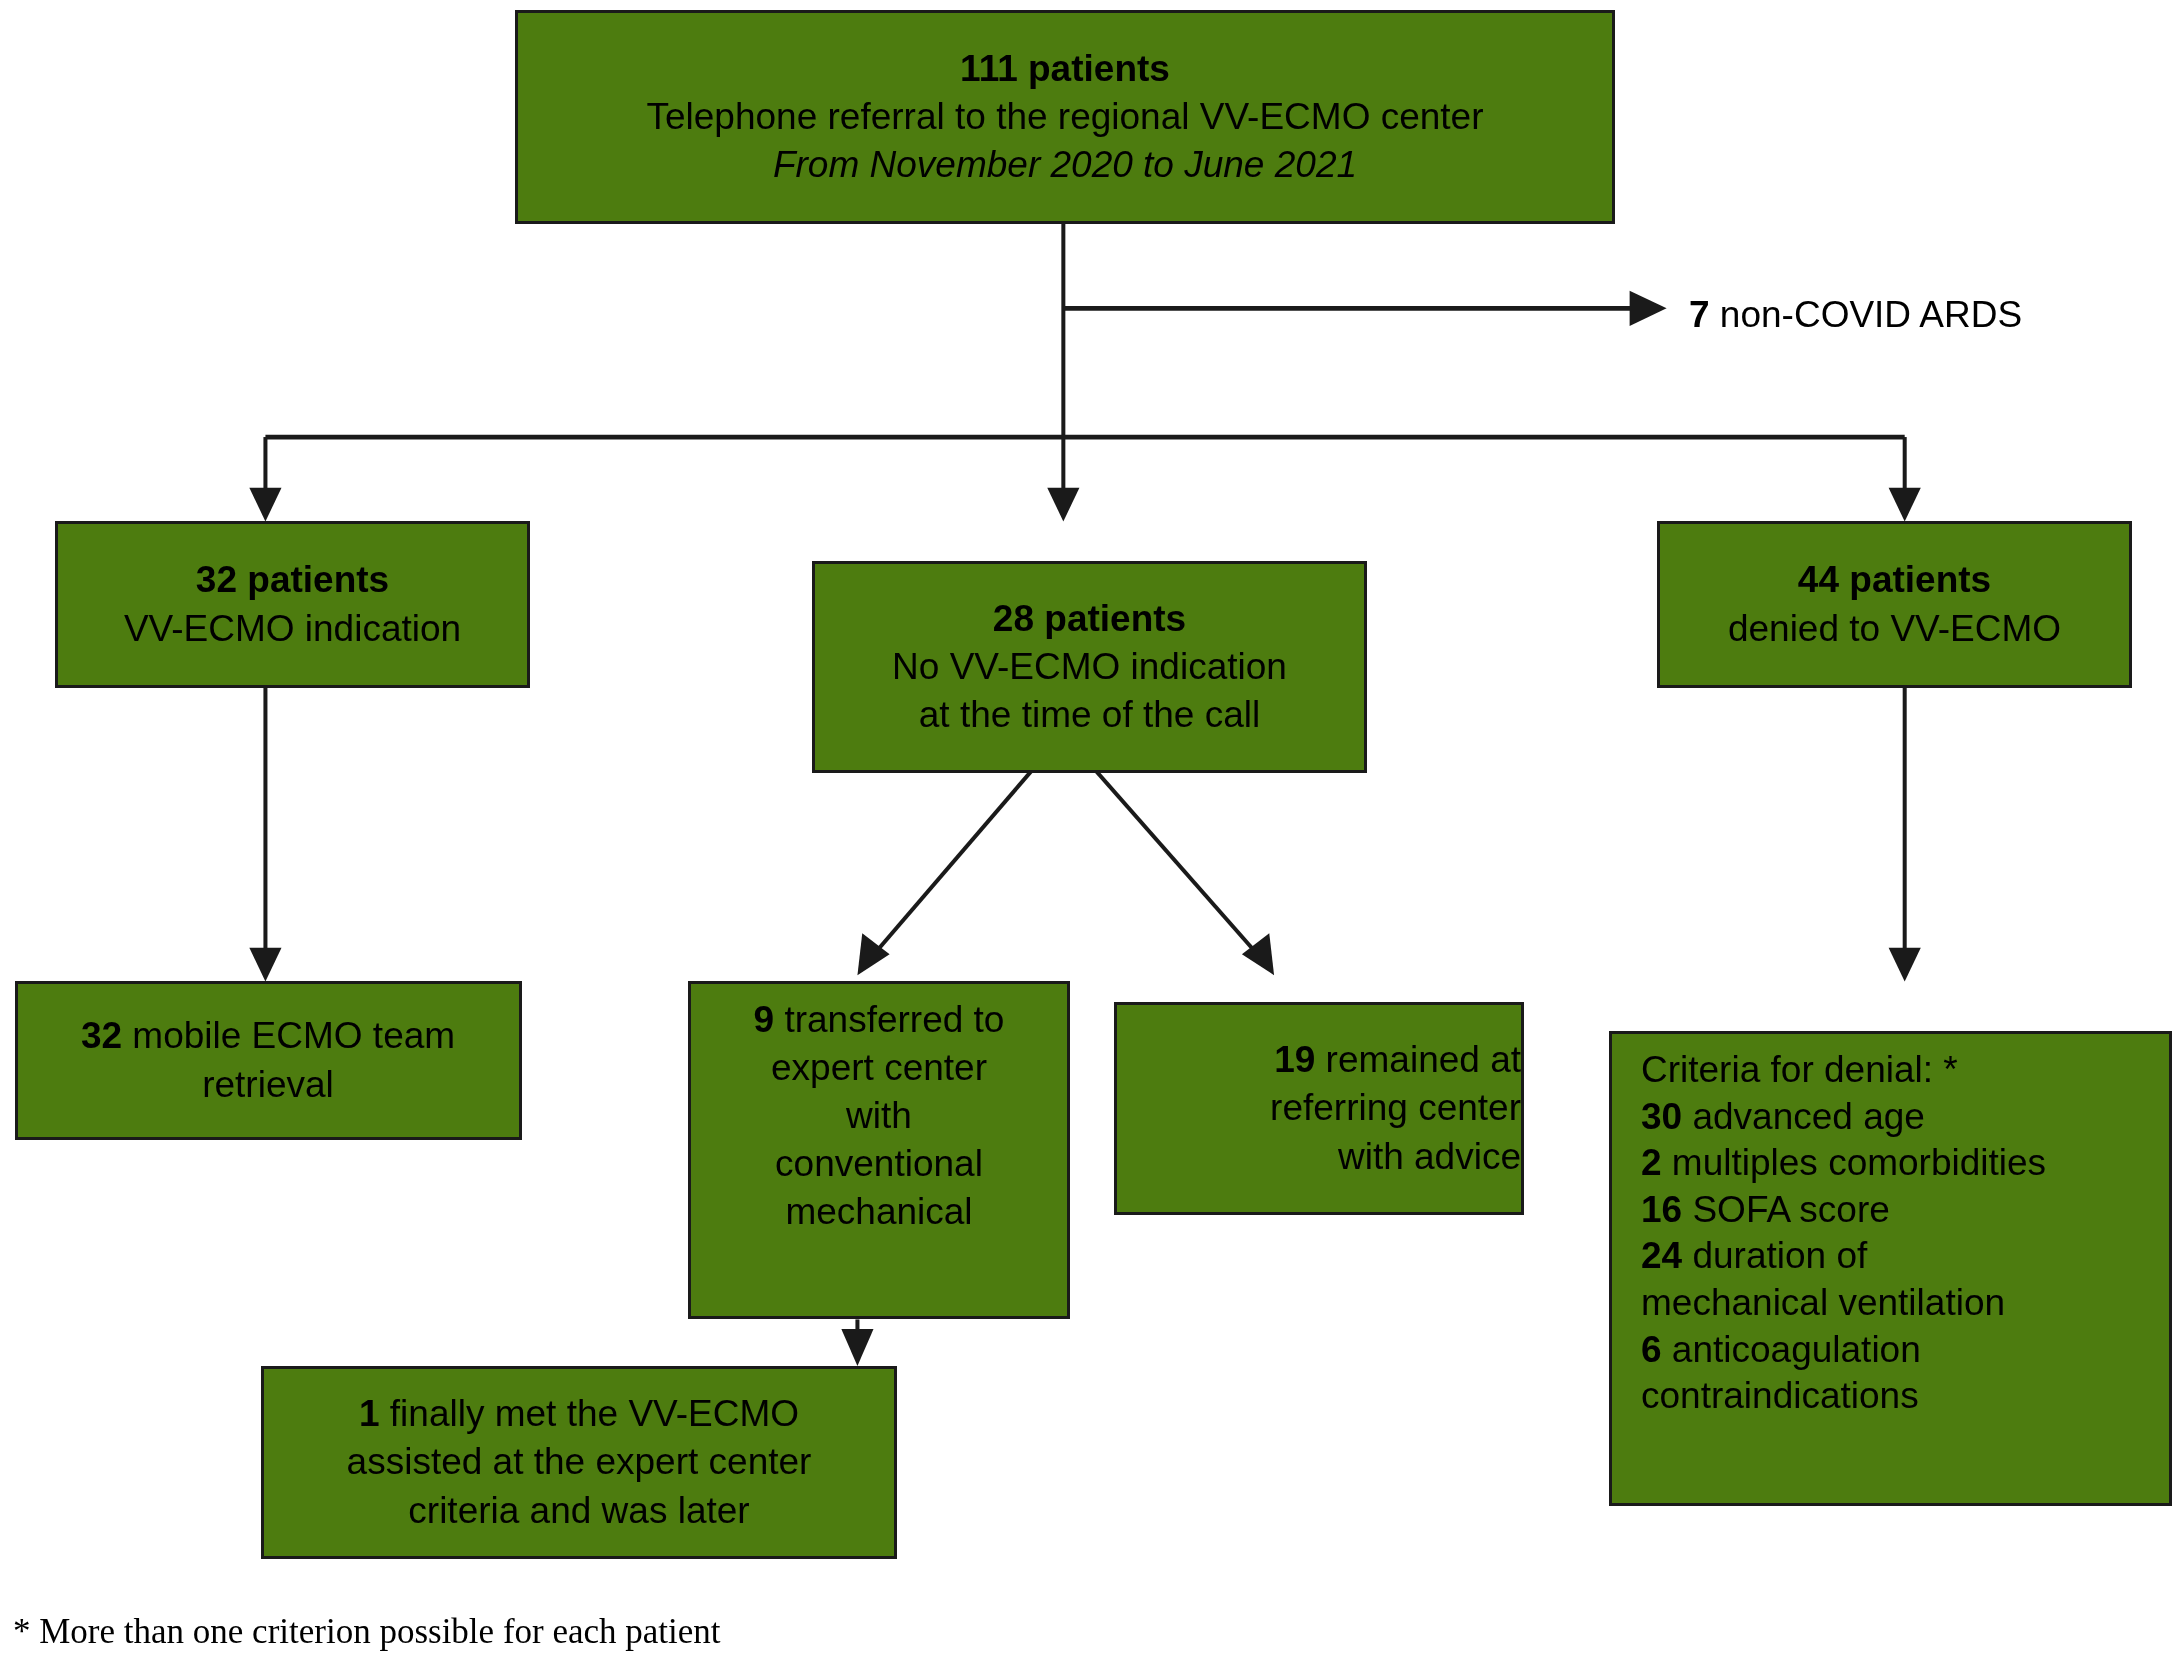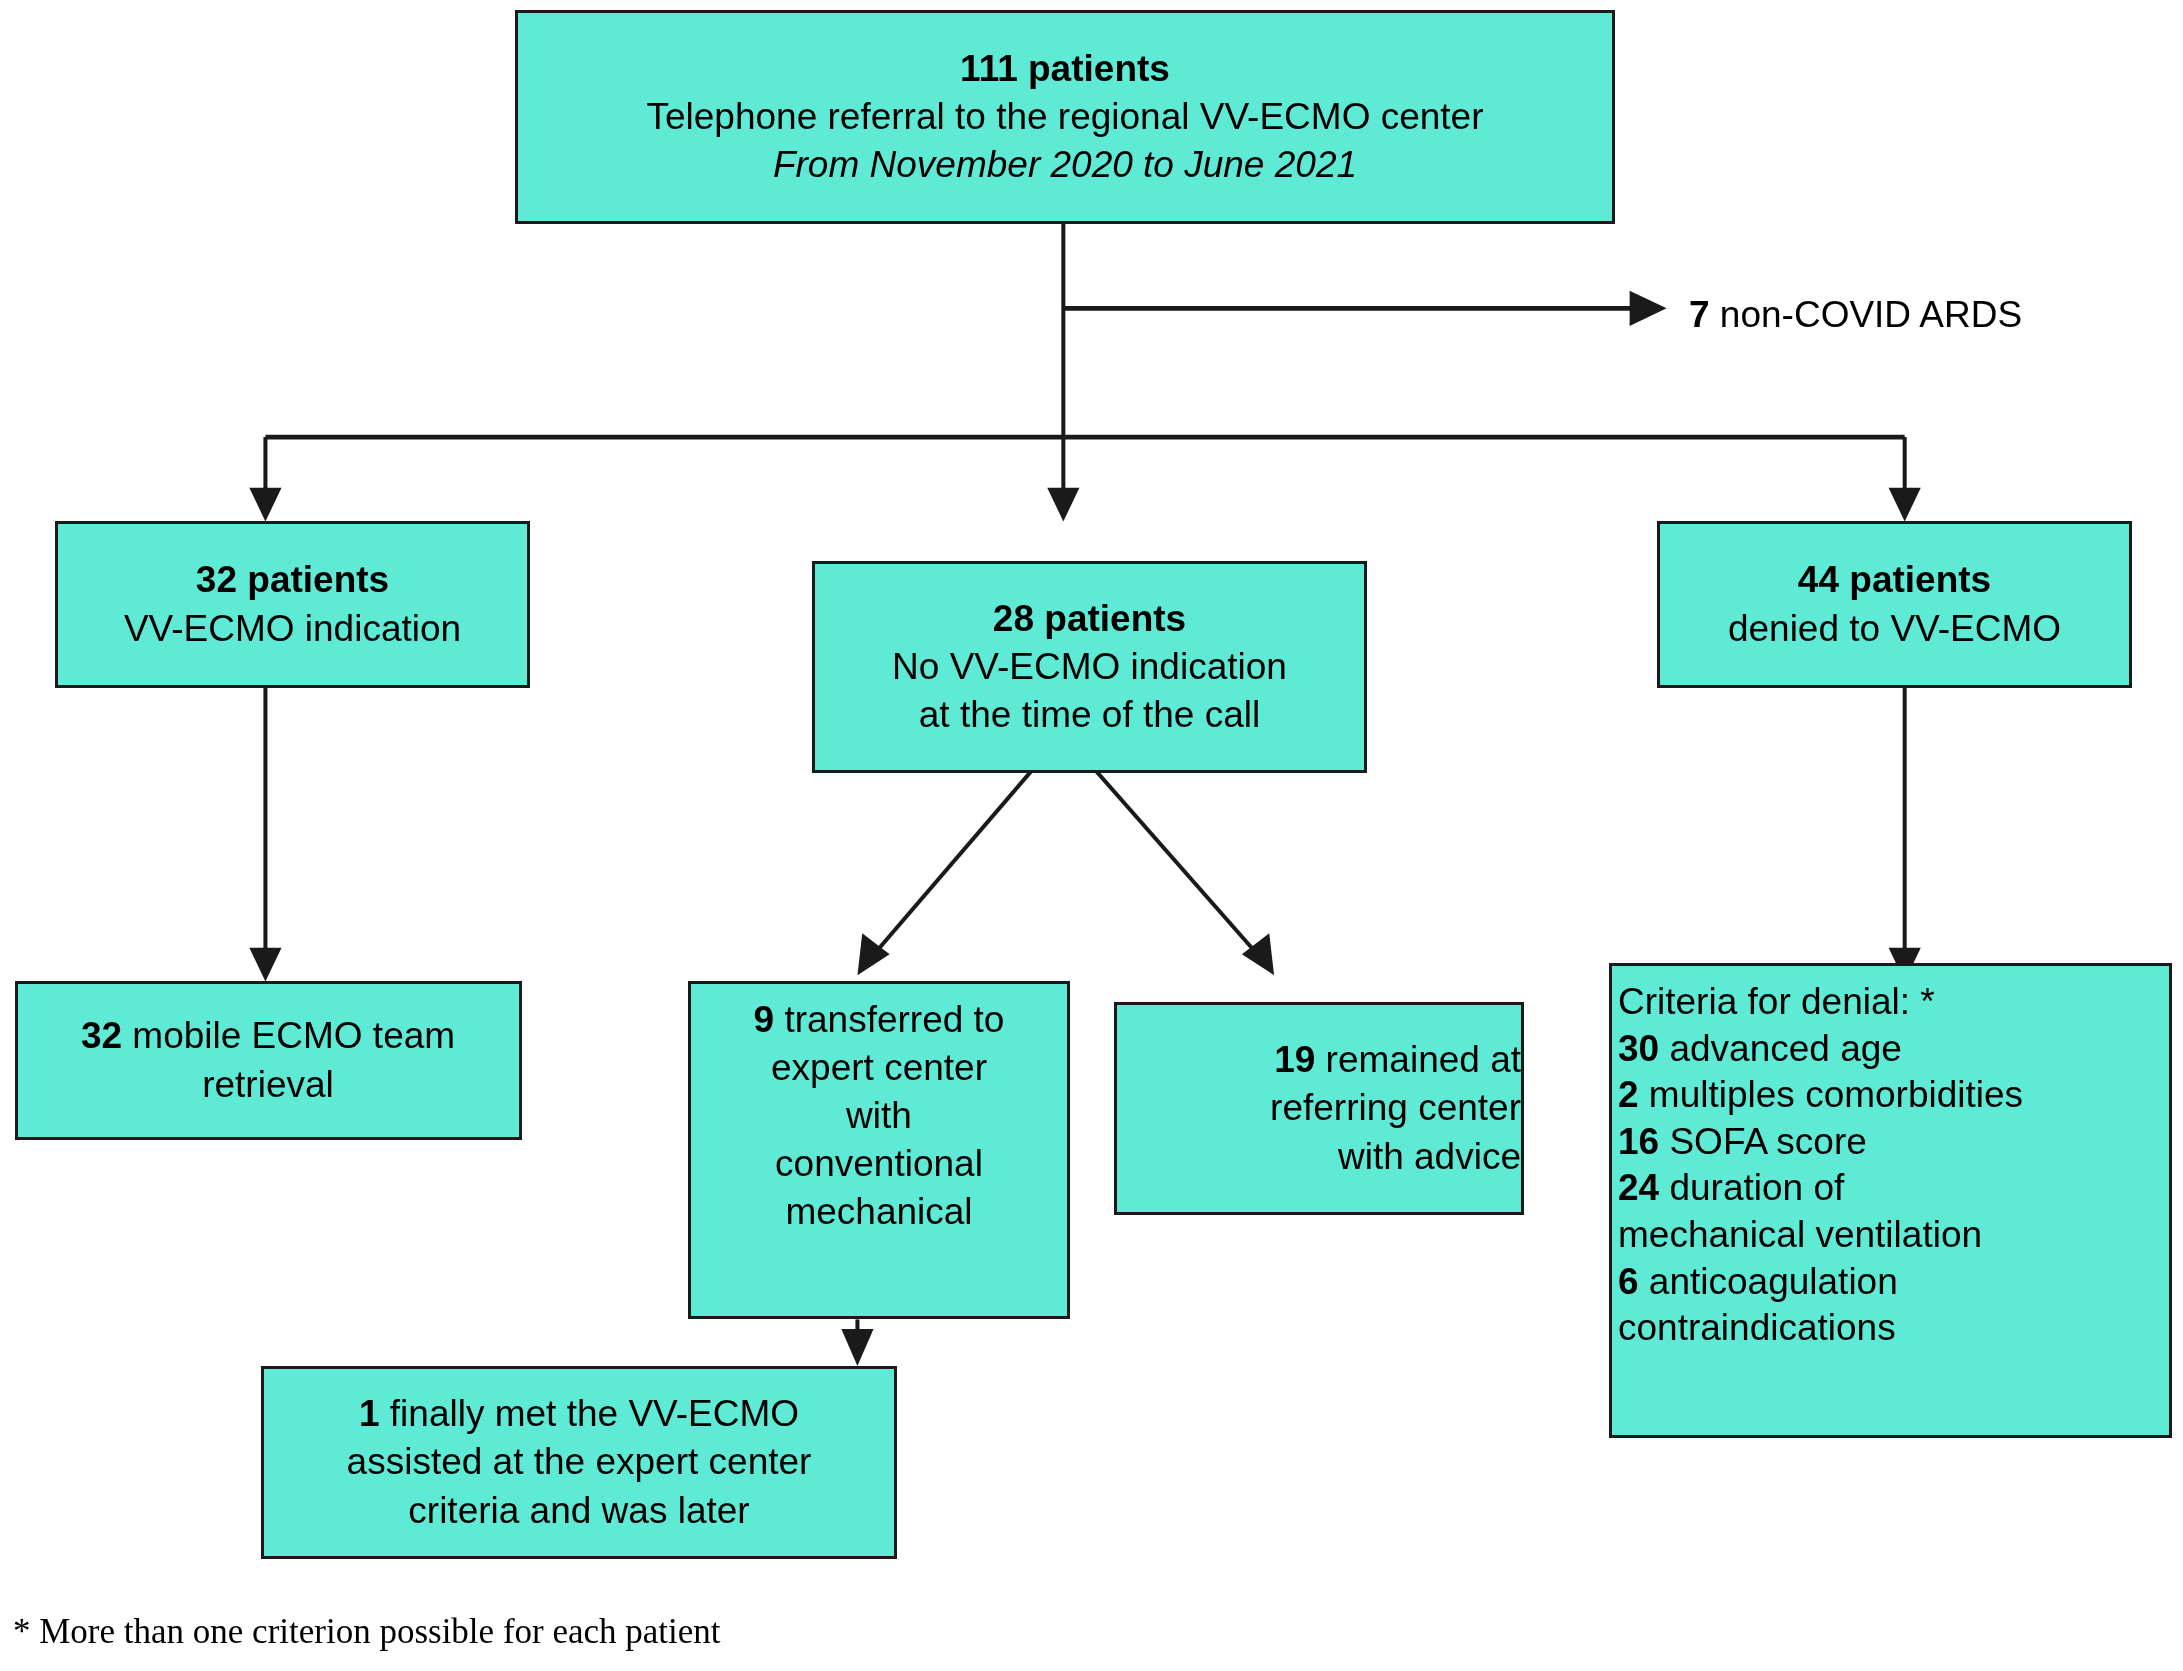--- a/index.html
+++ b/index.html
@@ -16,21 +16,21 @@
     font-family: "Liberation Sans", sans-serif;
     color: #000000;
     overflow: hidden;
   }
 
   
   .box {
     position: absolute;
     box-sizing: border-box;
     border: 3.2px solid #1a1a1a;
-    background: #5eead4;
+    background: #4d7c0f;
     display: flex;
     flex-direction: column;
     justify-content: center;
     align-items: center;
     text-align: center;
     line-height: 1.30;
   }
   .box.left-align {
     align-items: flex-start;
     text-align: left;
@@ -148,21 +148,21 @@
   </div>
 
   <div class="box" style="left:1114px; top:1002px; width:410px; height:213px; font-size:37px;align-items:flex-end;">
     <span class="line">
       <span class="b">19</span><span>&nbsp;</span><span>remained at</span>
     </span>
     <span class="line">referring center</span>
     <span class="line">with advice</span>
   </div>
 
-  <div class="box left-align" style="left:1609px; top:963px; width:563px; height:475px; font-size:37px; padding:13px 0 0 6px; line-height:1.26;text-align:right;">
+  <div class="box left-align" style="left:1609px; top:1031px; width:563px; height:475px; font-size:37px; padding:13px 0 0 29px; line-height:1.26;text-align:right;">
     <span class="line">Criteria for denial: *</span>
 
     <span class="line">
       <span class="b">30</span><span>&nbsp;</span><span>advanced age</span>
     </span>
 
     <span class="line">
       <span class="b">2</span><span>&nbsp;</span><span>multiples comorbidities</span>
     </span>
 

